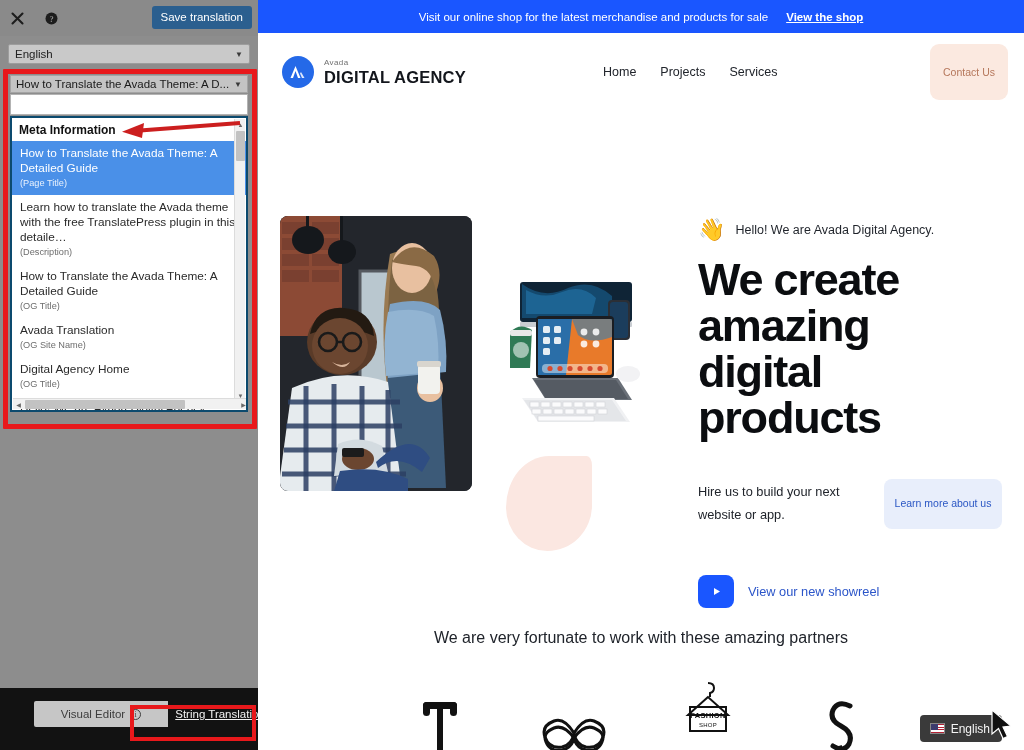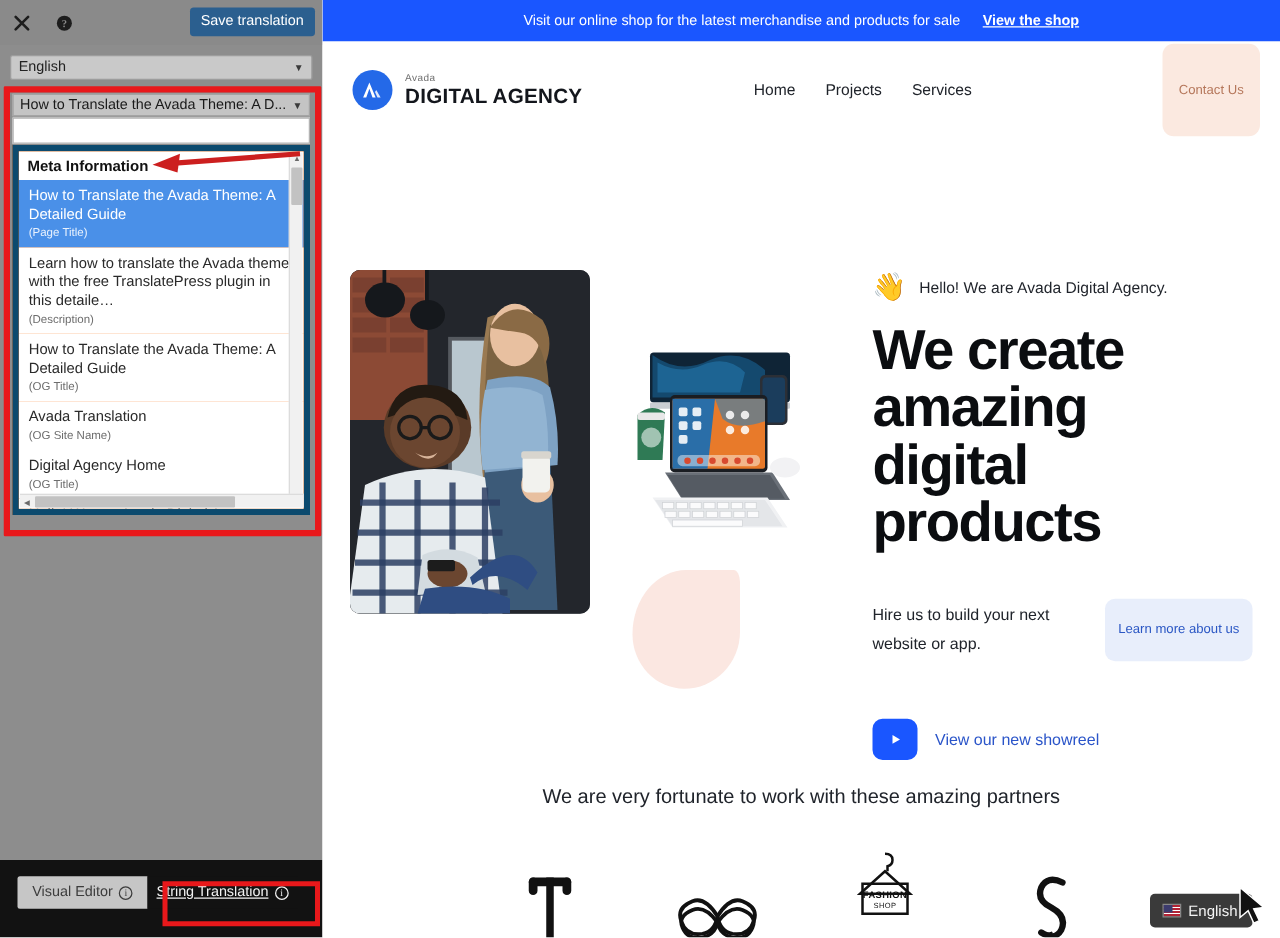--- a/index.html
+++ b/index.html
@@ -101,22 +101,22 @@
     color: #222;
     padding: 0 5px;
     font-family: "Liberation Sans", sans-serif;
     outline: none;
   }
 
   
   .tp-results {
     position: absolute; left: 10px; top: 116px;
     width: 238px; height: 296px;
-    background: #f97316;
-    border: 5px solid #0c4a6e;
+    background: #f0abfc;
+    border: 2px solid #0c4a6e;
     overflow: hidden;
   }
   .tp-group-label {
     font-size: 12px;
     font-weight: bold;
     color: #111;
     padding: 5px 7px 4px 7px;
     background: #ffffff;
   }
   .tp-result-item {
@@ -197,22 +197,23 @@
     height: 26px;
     display: flex; align-items: center; gap: 5px;
     font-size: 11.5px;
     padding: 0 10px;
     cursor: pointer;
     white-space: nowrap;
   }
   .tp-mode-btn.visual {
     background: #c6c6c6; color: #3c3c3c;
     border-radius: 2px 0 0 2px;
-    width: 104px;
+    width: 134px;
     justify-content: center;
+    margin-left: 20px;
   }
   .tp-mode-btn.string {
     background: #121212; color: #f2f2f2;
     width: 120px;
     justify-content: center;
   }
   .tp-mode-btn.string .lbl { text-decoration: underline; }
   .tp-info-circle {
     width: 11px; height: 11px; border-radius: 50%;
     border: 1px solid currentColor;
@@ -271,21 +272,21 @@
   }
   .site-nav {
     position: absolute; left: 345px; top: 50%; transform: translateY(-50%);
     display: flex; gap: 24px;
   }
   .site-nav a {
     font-size: 12.5px; color: #20242b; text-decoration: none; cursor: pointer;
   }
   .contact-btn {
     position: absolute; right: 16px; top: 50%; transform: translateY(-50%);
-    width: 78px; height: 74px;
+    width: 78px; height: 56px;
     background: #fbe9e0;
     border-radius: 9px;
     display: flex; align-items: center; justify-content: center;
     text-align: center;
     font-size: 10.5px; color: #b5775b; line-height: 1.35;
     cursor: pointer;
   }
 
   
   .hero { position: relative; height: 510px; }

